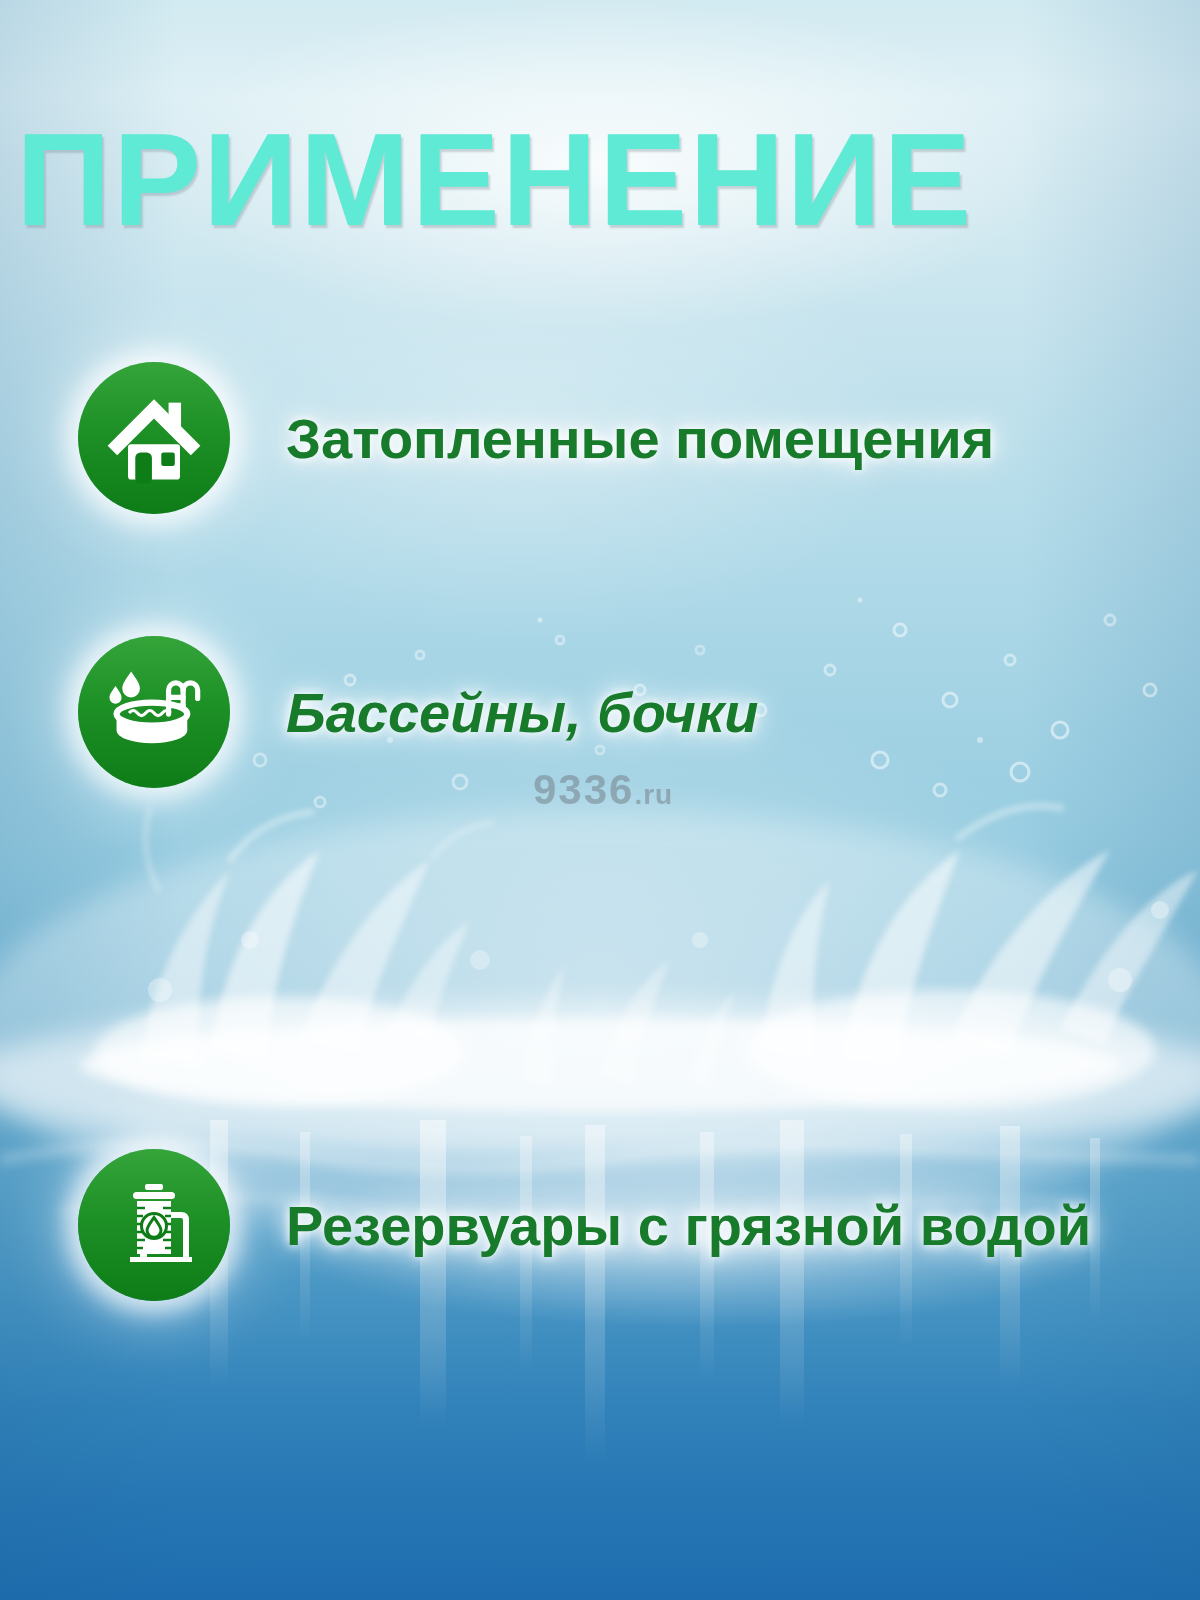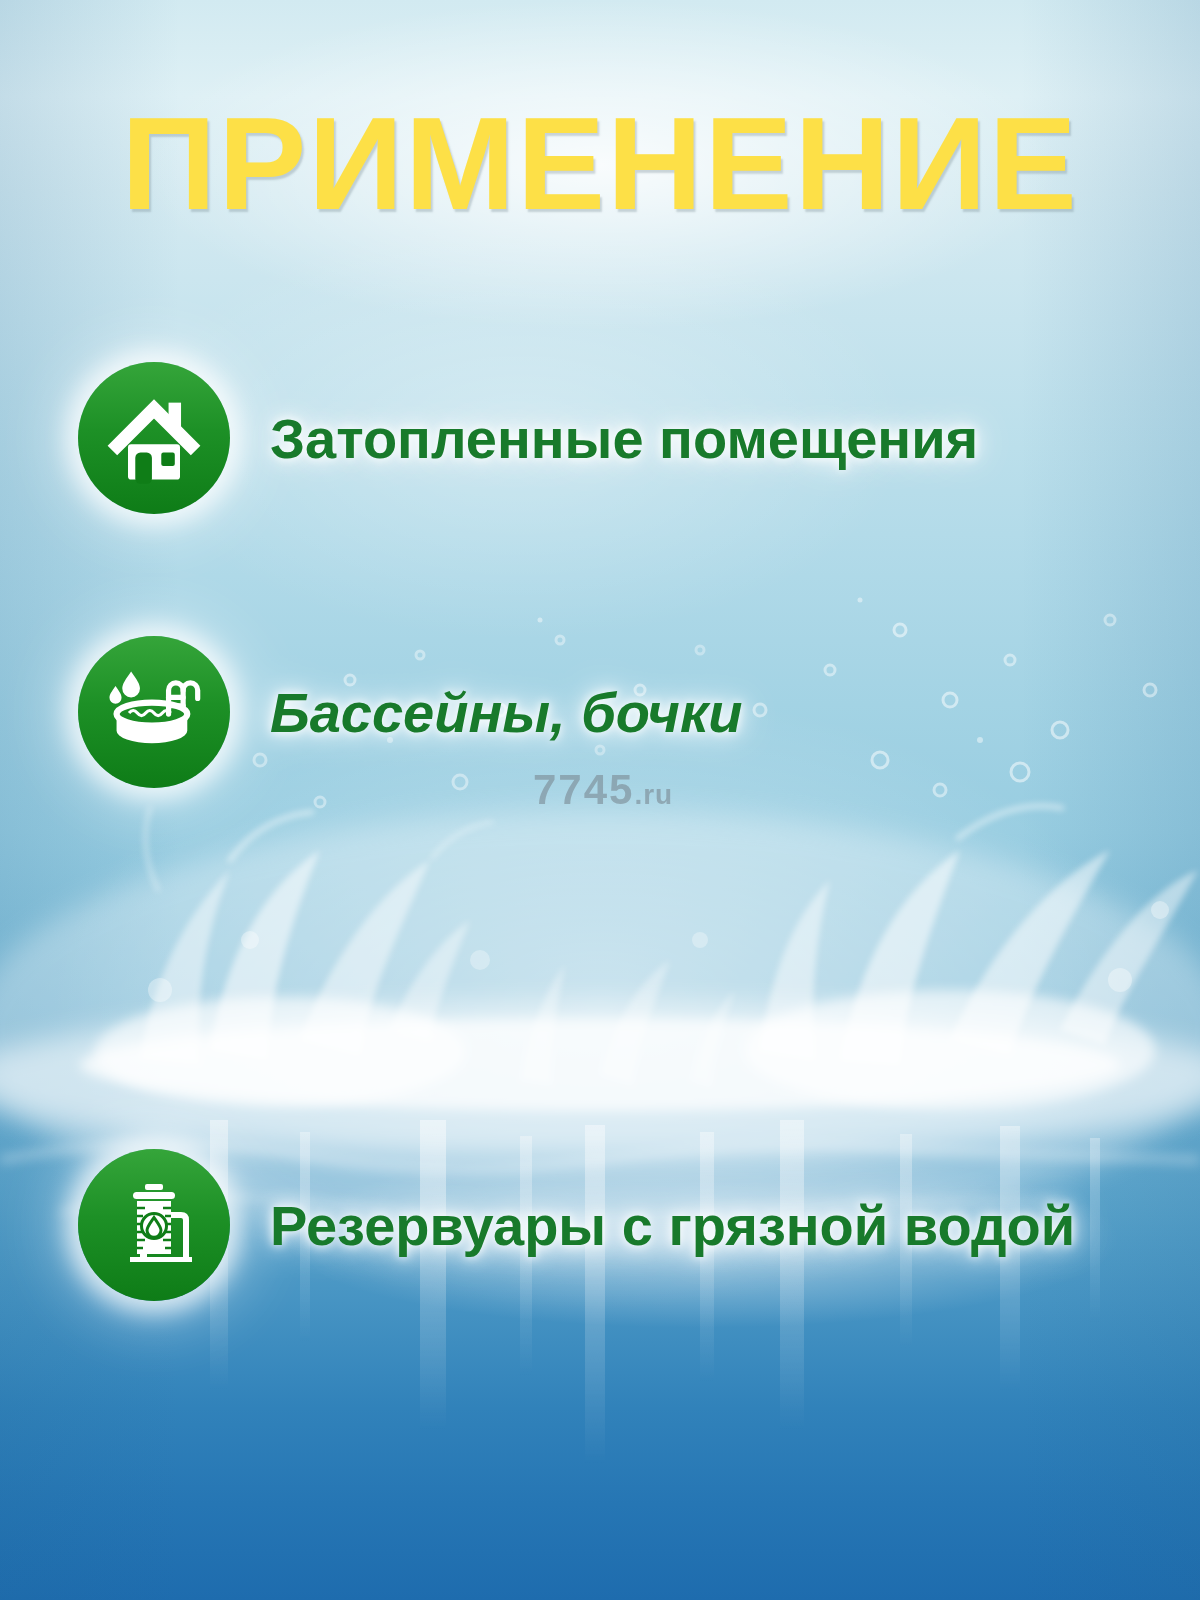--- a/index.html
+++ b/index.html
@@ -18,28 +18,28 @@
       linear-gradient(180deg,
         #d2eaf1 0%, #def0f5 6%, #d4eaf1 12%, #c7e4ee 20%, #bbdfeb 28%,
         #afd9e8 36%, #a3d3e4 44%, #98cde1 52%, #8ac4dc 58%, #7cbbd7 64%,
         #6cb0d2 70%, #58a2ca 76%, #4492c2 82%, #3182ba 88%, #2676b4 94%, #1e6cae 100%);
   }
 
   .splash{position:absolute;left:0;top:560px;}
 
   
   .title{
-    position:absolute;top:98px;left:0;right:0;margin:0;
-    text-align:center;font-size:132px;font-weight:bold;line-height:1;
-    letter-spacing:2px;color:#fde047;
+    position:absolute;top:98px;left:0;right:0;margin:16px;
+    text-align:left;font-size:132px;font-weight:bold;line-height:1;
+    letter-spacing:2px;color:#5eead4;
     text-shadow:2px 3px 2px rgba(120,140,150,.35);
   }
 
   
-  .item{position:absolute;left:78px;height:160px;display:flex;align-items:center;gap:40px;}
+  .item{position:absolute;left:78px;height:160px;display:flex;align-items:center;gap:56px;}
   .item-1{top:358px;} .item-2{top:632px;font-style:italic;} .item-3{top:895px;} .item-4{top:1145px;}
   .badge{
     width:152px;height:152px;border-radius:50%;flex:0 0 auto;
     background:linear-gradient(180deg,#35a53a 0%,#1d9026 45%,#0e7c17 100%);
     box-shadow:0 0 22px 12px rgba(255,255,255,.70), 0 0 60px 22px rgba(255,255,255,.35);
     display:flex;align-items:center;justify-content:center;
   }
   .label{
     font-size:56px;font-weight:bold;color:#187a2b;white-space:nowrap;
     text-shadow:0 0 10px #fff, 0 0 20px #fff, 0 0 38px rgba(255,255,255,.9);
@@ -158,21 +158,21 @@
       <circle cx="1120" cy="420" r="12" opacity=".35"></circle>
         <circle cx="1160" cy="350" r="9" opacity=".35"></circle>
       <circle cx="540" cy="60" r="2.5" opacity=".45"></circle>
         <circle cx="860" cy="40" r="2.5" opacity=".45"></circle>
       <circle cx="980" cy="180" r="3" opacity=".45"></circle>
         <circle cx="390" cy="180" r="3" opacity=".4"></circle>
     </g>
   </svg>
 
   <div class="watermark">
-    <span class="wm-number">7745</span>
+    <span class="wm-number">9336</span>
       <span class="wm-suffix">.ru</span>
   </div>
 
   <h1 class="title">ПРИМЕНЕНИЕ</h1>
 
   <div class="item item-1">
     <div class="badge">
       <svg width="104" height="104" viewBox="0 0 100 100">
         <rect x="64" y="16" width="12" height="26" fill="#fff"></rect>
         <path d="M10 62 L50 22 L90 62" stroke="#fff" stroke-width="13" fill="none"></path>

